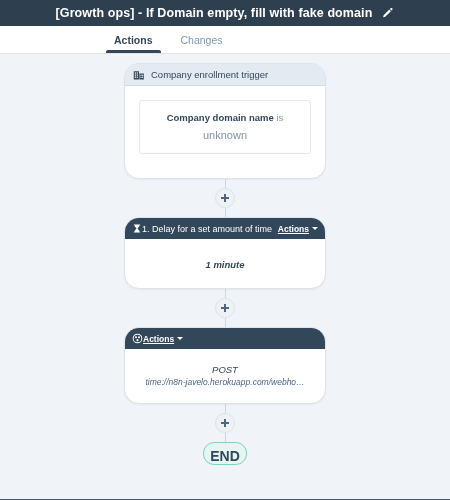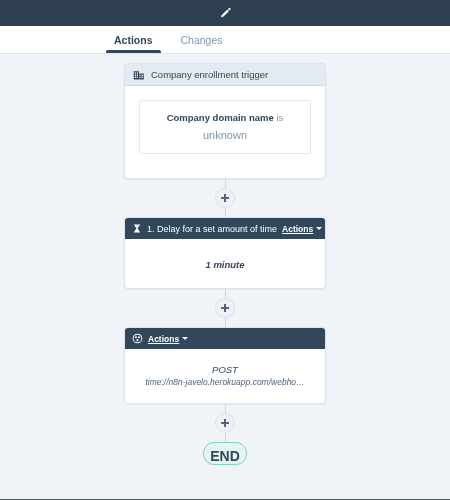--- a/index.html
+++ b/index.html
@@ -90,21 +90,21 @@
     display: flex;
     flex-direction: column;
     align-items: center;
   }
 
   
   .card {
     width: 200px;
     background: #ffffff;
     border: 1px solid #dbe3ec;
-    border-radius: 4px;
+    border-radius: 15px;
     box-shadow: 0 1px 2px rgba(45,62,80,0.06);
     overflow: hidden;
     position: relative;
     z-index: 2;
   }
   .trigger-head {
     background: #e3eaf2;
     border-bottom: 1px solid #d2dbe6;
     height: 22px;
     display: flex;
@@ -146,21 +146,20 @@
   }
 
   
   .step-head {
     background: #33475b;
     height: 21px;
     display: flex;
     align-items: center;
     padding: 0 7px;
     box-sizing: border-box;
-    gap: 5px;
   }
   .step-title {
     font-size: 9px;
     color: #ffffff;
     white-space: nowrap;
     flex: 1;
   }
   .step-actions {
     display: flex;
     align-items: center;
@@ -253,20 +252,21 @@
   .bottombar {
     height: 3px;
     background: #41586f;
   }
   svg { display: block; }
 </style>
 </head>
 <body>
 
 <div class="topbar">
+  <span class="topbar-title">[Growth ops] - If Domain empty, fill with fake domain</span>
   <span class="pencil-btn">
     <svg width="13" height="13" viewBox="0 0 16 16" aria-hidden="true">
       <path d="M11.8 1.6a1.4 1.4 0 0 1 2 2l-.8.8-2-2 .8-.8zM10.2 3.1l2 2-7 7-2.6.6.6-2.6 7-7z" fill="#ffffff"></path>
     </svg>
   </span>
 </div>
 
 <div class="tabbar">
   <div class="tab active">
     <span>Actions</span>

